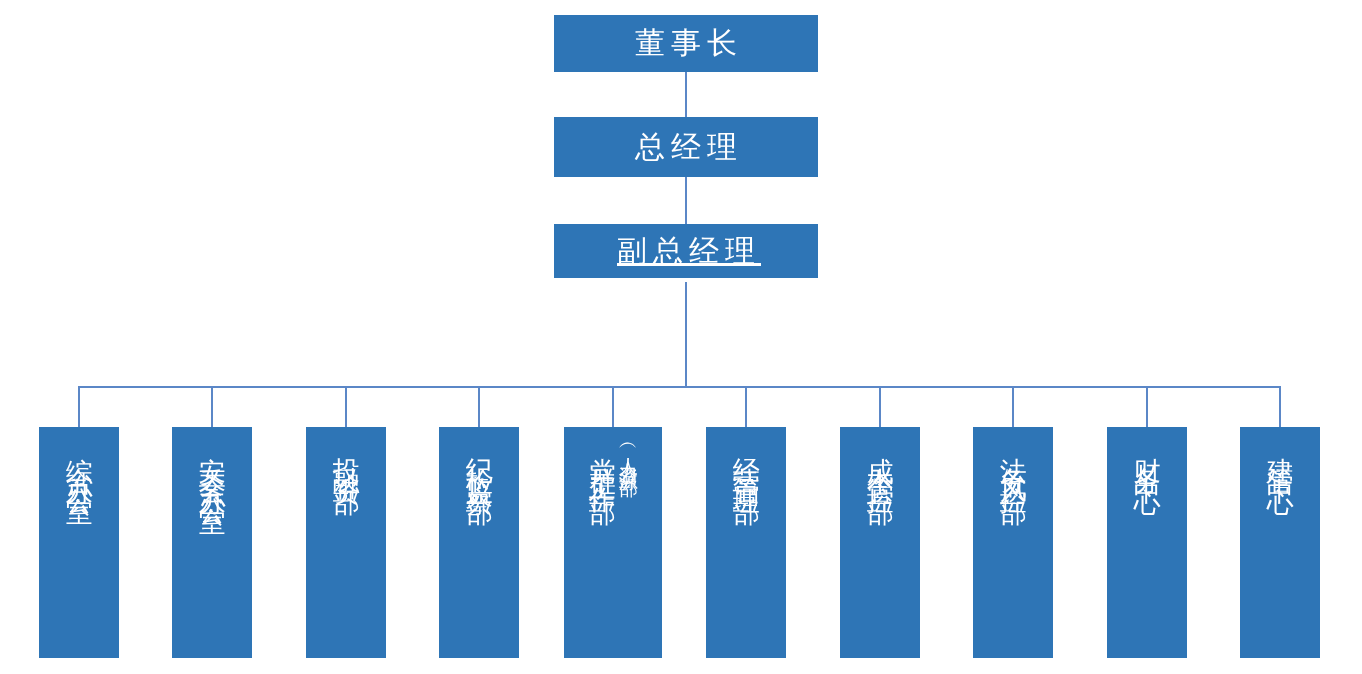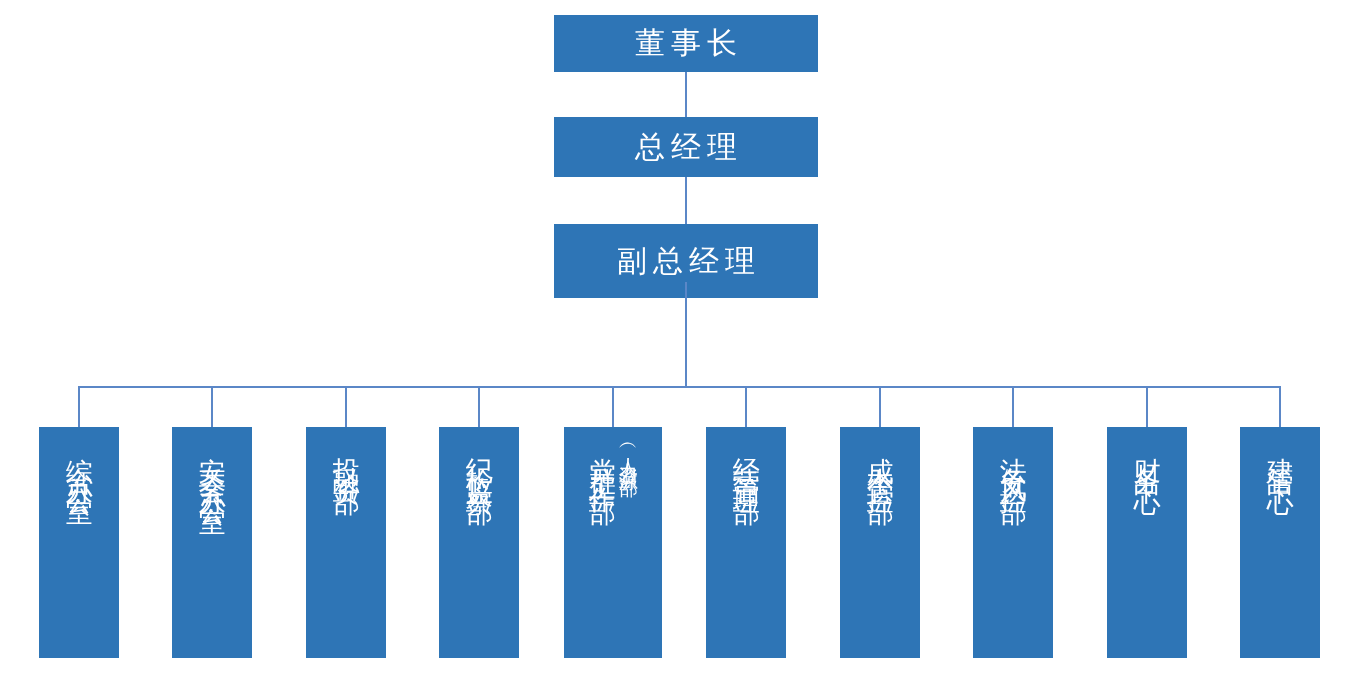--- a/index.html
+++ b/index.html
@@ -27,21 +27,21 @@
     align-items: center;
     justify-content: center;
     font-size: 30px;
     letter-spacing: 6px;
     padding-left: 6px;
     box-sizing: border-box;
     white-space: nowrap;
   }
   .exec-chairman { top: 15px; }
   .exec-gm       { top: 117px; height: 60px; }
-  .exec-dgm      { top: 224px; height: 74px; }
+  .exec-dgm      { top: 224px; height: 54px; text-decoration: underline; }
 
   
   .vline {
     position: absolute;
     width: 2px;
     background: var(--line, #5B87C7);
   }
   .vline-1 { left: 685px; top: 72px;  height: 45px; }
   .vline-2 { left: 685px; top: 177px; height: 47px; }
   .vline-3 { left: 685px; top: 282px; height: 104px; }

